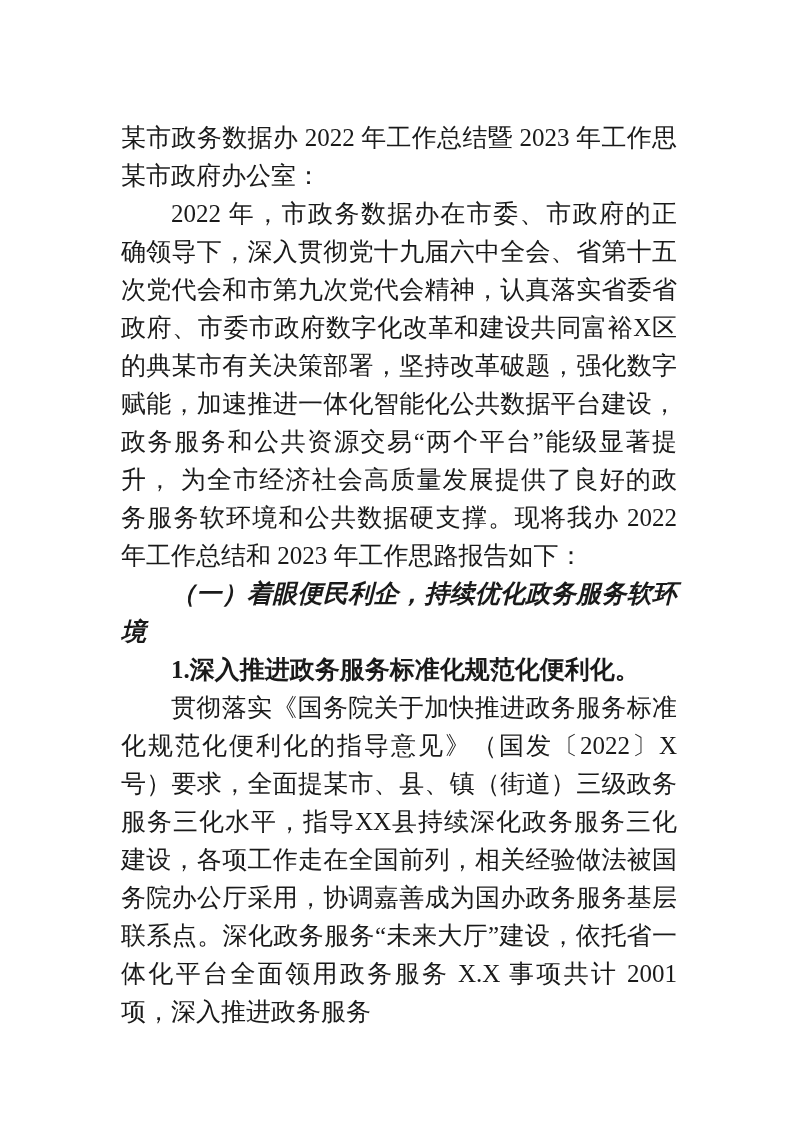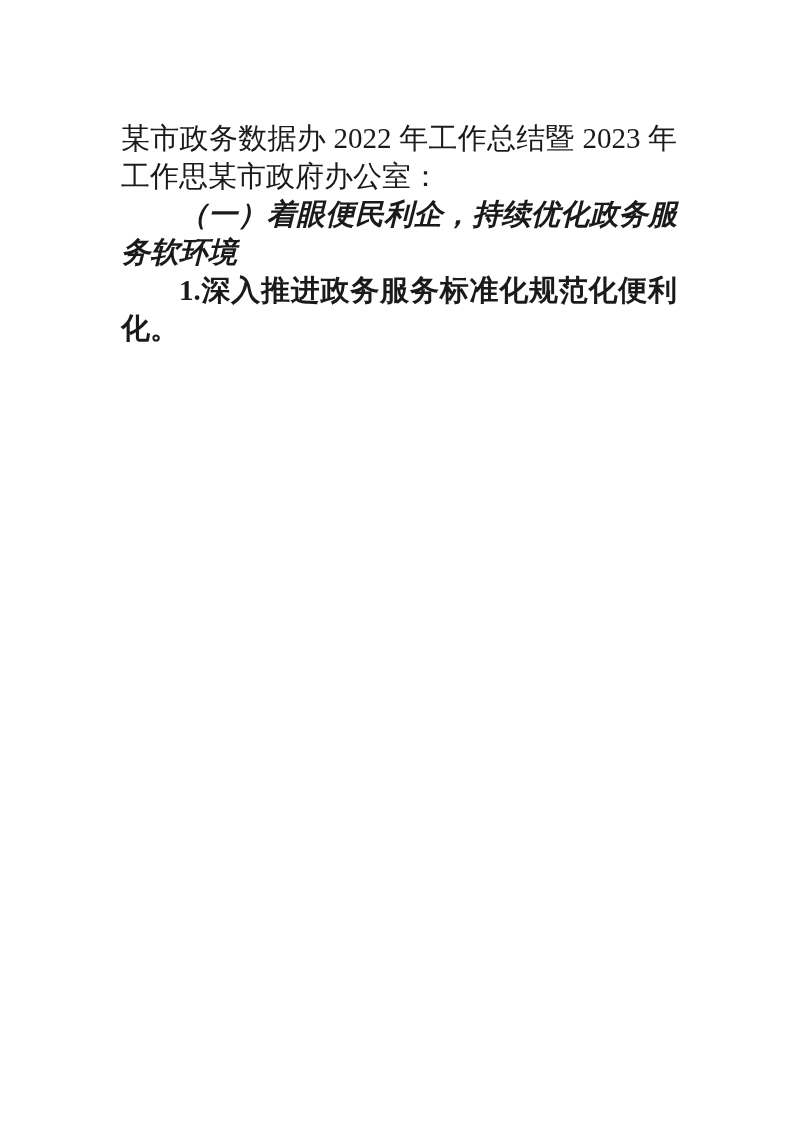--- a/index.html
+++ b/index.html
@@ -18,21 +18,21 @@
   }
   .content {
     position: absolute;
     left: 121px;
     top: 119px;
     width: 556px;
   }
   .content p {
     margin: 0;
     padding: 0;
-    font-size: 29px;
+    font-size: 25px;
     line-height: 38px;
     text-align: justify;
     text-justify: inter-ideograph;
     word-break: break-all;
   }
   
   .p-title {
     text-indent: 0;
     font-weight: 400;
   }
@@ -59,16 +59,18 @@
     text-indent: 2em;
     font-weight: 700;
   }
 </style>
 </head>
 <body>
 
 <div class="page" style="background: rgb(255, 255, 255); color: rgb(26, 26, 26);">
   <div class="content">
       <p class="p-title">某市政务数据办 2022 年工作总结暨 2023 年工作思某市政府办公室：</p>
+      <p class="p-body">2022 年，市政务数据办在市委、市政府的正确领导下，深入贯彻党十九届六中全会、省第十五次党代会和市第九次党代会精神，认真落实省委省政府、市委市政府数字化改革和建设共同富裕X区的典某市有关决策部署，坚持改革破题，强化数字赋能，加速推进一体化智能化公共数据平台建设，政务服务和公共资源交易“两个平台”能级显著提升， 为全市经济社会高质量发展提供了良好的政务服务软环境和公共数据硬支撑。现将我办 2022 年工作总结和 2023 年工作思路报告如下：</p>
       <p class="p-h2">（一）着眼便民利企，持续优化政务服务软环境</p>
       <p class="p-h3">1.深入推进政务服务标准化规范化便利化。</p>
+      <p class="p-body">贯彻落实《国务院关于加快推进政务服务标准化规范化便利化的指导意见》（国发〔2022〕X 号）要求，全面提某市、县、镇（街道）三级政务服务三化水平，指导XX县持续深化政务服务三化建设，各项工作走在全国前列，相关经验做法被国务院办公厅采用，协调嘉善成为国办政务服务基层联系点。深化政务服务“未来大厅”建设，依托省一体化平台全面领用政务服务 X.X 事项共计 2001 项，深入推进政务服务</p>
     </div>
 </div>
 
 </body></html>

